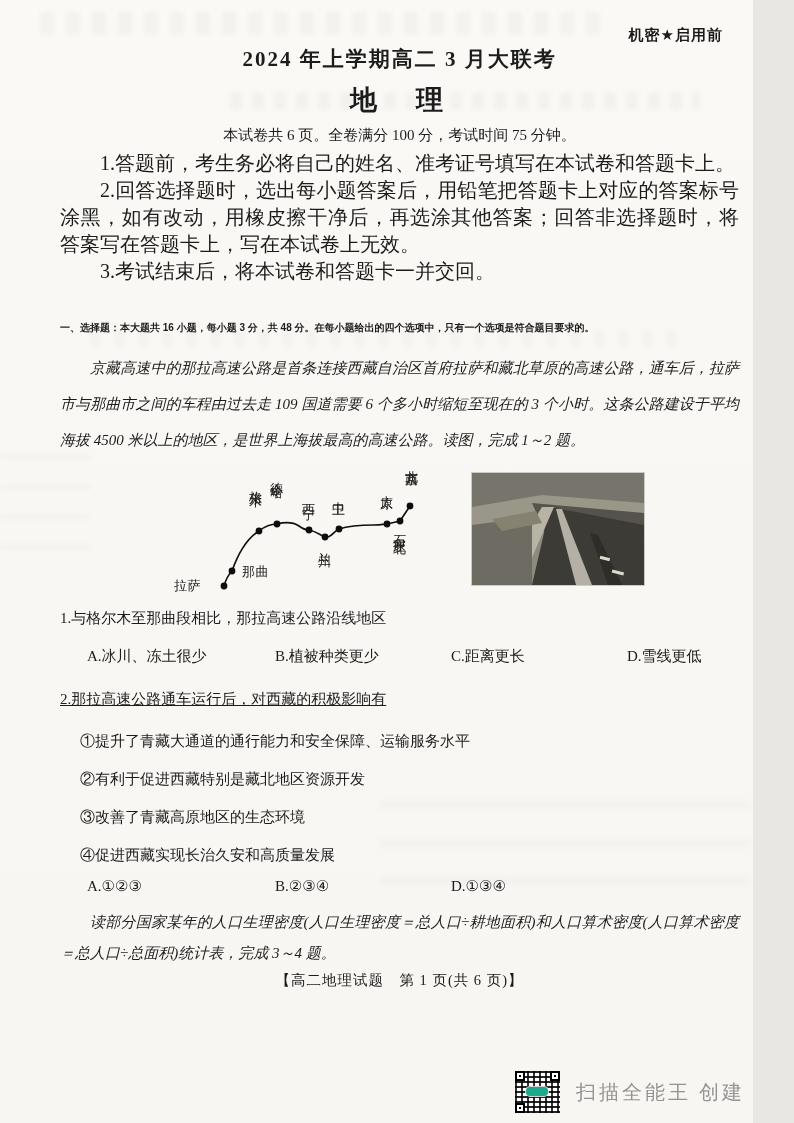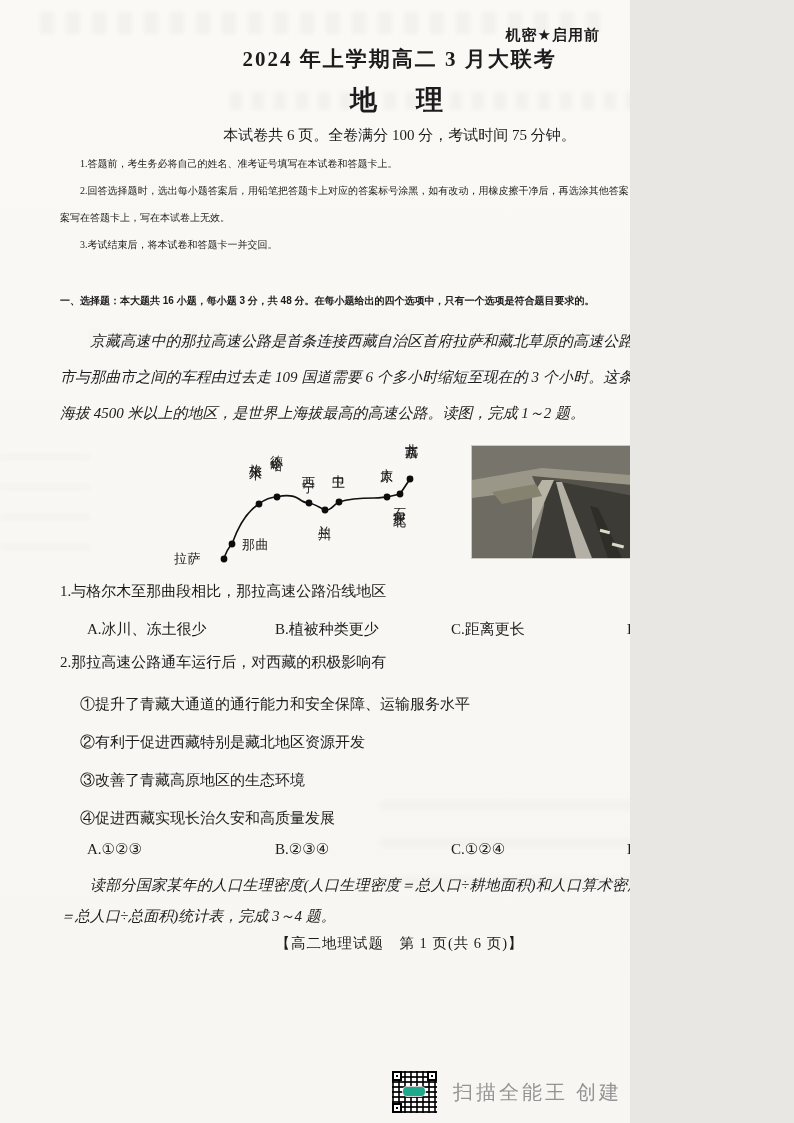--- a/index.html
+++ b/index.html
@@ -4,21 +4,21 @@
 <style>
   html,body{margin:0;padding:0;}
   body{
     width:794px;height:1123px;
     background:#e9e7e3;
     font-family:"Liberation Serif","DejaVu Serif",serif;
     color:#1c1c1c;
     -webkit-font-smoothing:antialiased;
   }
   .page{
-    position:relative;width:630px;height:1123px;overflow:hidden;
+    position:relative;width:753px;height:1123px;overflow:hidden;
     background:linear-gradient(180deg,#faf9f6 0%,#f8f7f4 55%,#f7f6f2 100%);
   }
   
   .smudge{position:absolute;pointer-events:none;filter:blur(2px);}
   .s1{top:12px;left:40px;width:560px;height:22px;
       background:repeating-linear-gradient(90deg,rgba(90,90,90,.10) 0 14px,rgba(0,0,0,0) 14px 26px);opacity:.45;}
   .s2{top:92px;left:230px;width:470px;height:18px;
       background:repeating-linear-gradient(90deg,rgba(100,100,100,.09) 0 12px,rgba(0,0,0,0) 12px 22px);opacity:.5;}
   .s3{top:330px;left:90px;width:600px;height:16px;
       background:repeating-linear-gradient(90deg,rgba(110,110,110,.08) 0 10px,rgba(0,0,0,0) 10px 24px);opacity:.5;}
@@ -35,21 +35,21 @@
   .main{position:absolute;left:2px;top:0;width:794px;padding:0 57px 0 58px;box-sizing:border-box;}
 
   .title{margin-top:46px;text-align:center;font-size:21px;line-height:27px;font-weight:bold;letter-spacing:2px;}
   .subject{margin-top:9px;text-align:center;font-size:27px;line-height:36px;font-weight:bold;letter-spacing:6px;}
   .paper-info{margin-top:7px;text-align:center;font-size:15px;line-height:20px;}
 
   .notice-heading{
     margin-top:11px;font-family:"Liberation Sans","DejaVu Sans",sans-serif;
     font-weight:bold;font-size:15.5px;line-height:21px;
   }
-  .notice-item{font-size:10px;line-height:27px;text-indent:2em;text-align:justify;}
+  .notice-item{font-size:20px;line-height:27px;text-indent:2em;text-align:justify;}
   .notice-item.first{margin-top:5px;}
 
   .section-heading{
     margin-top:26px;
     font-family:"Liberation Sans","DejaVu Sans",sans-serif;
     font-weight:bold;font-size:10px;line-height:33px;
     padding-left:2.2em;text-indent:-2.2em;text-align:justify;
   }
   .passage{font-size:15px;line-height:36px;text-indent:2em;text-align:justify;font-style:italic;}
   .passage.p1{margin-top:6px;}
@@ -62,21 +62,21 @@
   .st-label{position:absolute;font-size:13px;line-height:15px;letter-spacing:0.5px;white-space:nowrap;}
   .vert{writing-mode:vertical-rl;text-orientation:upright;letter-spacing:2px;}
   .photo{
     position:absolute;left:412px;top:15px;width:172px;height:112px;
     background:#8a887e;overflow:hidden;box-shadow:0 0 0 1px rgba(120,118,110,.35);
   }
 
   
   .q-stem{font-size:15px;line-height:21px;}
   .q1-stem{margin-top:2px;}
-  .q2-stem{margin-top:12px;}
+  .q2-stem{margin-top:22px;text-decoration:underline;}
   .options-row{display:flex;padding-left:27px;font-size:15px;line-height:21px;}
   .options-row.r1{margin-top:17px;}
   .options-row.r2{margin-top:2px;}
   .opt-a{width:188px;}
   .opt-b{width:176px;}
   .opt-c{width:176px;}
   .opt-d{flex:1;}
   .statements{margin-top:12px;padding-left:20px;}
   .statement{font-size:15px;line-height:38px;}
 
@@ -187,21 +187,20 @@
     <div class="q-stem q2-stem">2.那拉高速公路通车运行后，对西藏的积极影响有</div>
     <div class="statements">
       <div class="statement">①提升了青藏大通道的通行能力和安全保障、运输服务水平</div>
       <div class="statement">②有利于促进西藏特别是藏北地区资源开发</div>
       <div class="statement">③改善了青藏高原地区的生态环境</div>
       <div class="statement">④促进西藏实现长治久安和高质量发展</div>
     </div>
     <div class="options-row r2">
       <span class="opt-a">A.①②③</span>
       <span class="opt-b">B.②③④</span>
-      <span class="opt-c">C.①②④</span>
       <span class="opt-d">D.①③④</span>
     </div>
 
     <div class="passage p2">读部分国家某年的人口生理密度(人口生理密度＝总人口÷耕地面积)和人口算术密度(人口算术密度＝总人口÷总面积)统计表，完成 3～4 题。</div>
 
     <div class="page-footer">【高二地理试题　第 1 页(共 6 页)】</div>
   </div>
 
   <div class="scanner">
     <div class="qr">

